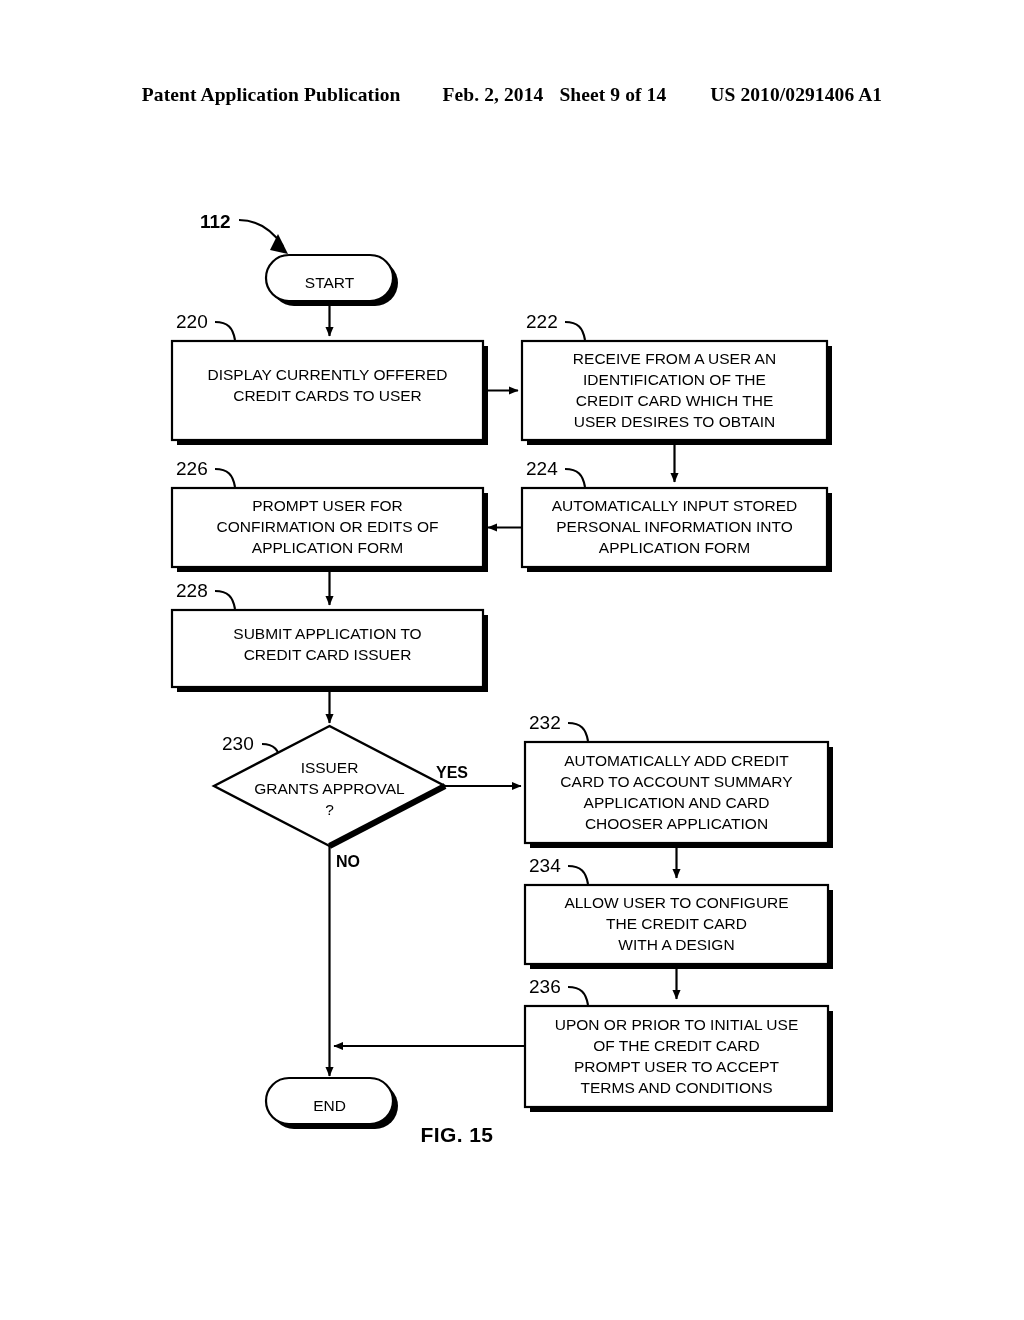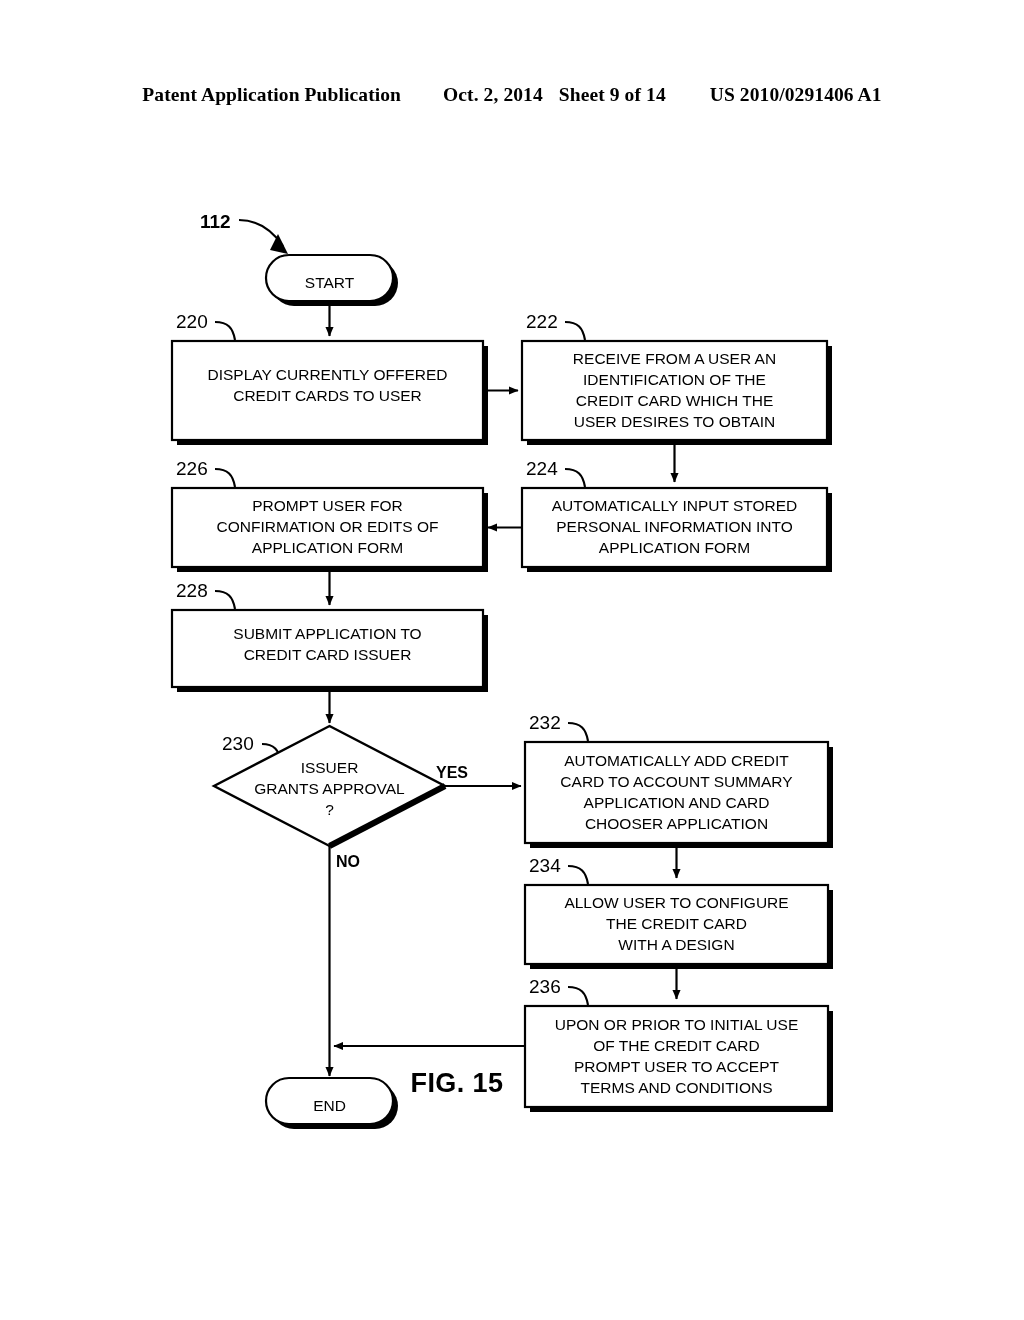--- a/index.html
+++ b/index.html
@@ -89,42 +89,42 @@
     fill: none;
   }
   .leader {
     stroke: #000000;
     stroke-width: 2.2;
     fill: none;
   }
   
   #fig-caption {
     position: absolute;
-    top: 1068px;
+    top: 1123px;
     left: 0;
     width: 1024px;
     text-align: center;
     font-family: "Liberation Sans", sans-serif;
     font-weight: bold;
-    font-size: 27px;
+    font-size: 21px;
     letter-spacing: 0.4px;
   }
   #fig-caption .cap-inner {
     display: inline-block;
     margin-left: -110px;
   }
 </style>
 </head>
 <body>
 
 <div id="page">
 
   <div id="header">
     <span class="h-pub">Patent Application Publication</span>
-    <span class="h-date">Oct. 2, 2014</span>
+    <span class="h-date">Feb. 2, 2014</span>
     <span class="h-sheet">Sheet 9 of 14</span>
     <span class="h-num">US 2010/0291406 A1</span>
   </div>
 
   <div id="figure">
     <svg width="1024" height="1060" viewBox="0 0 1024 1060" xmlns="http://www.w3.org/2000/svg">
       <defs>
         <marker id="arrow" markerWidth="11" markerHeight="11" refX="9.4" refY="4.2" orient="auto" markerUnits="userSpaceOnUse">
           <path d="M0,0 L10,4.2 L0,8.4 z" fill="#000000"></path>
         </marker>

